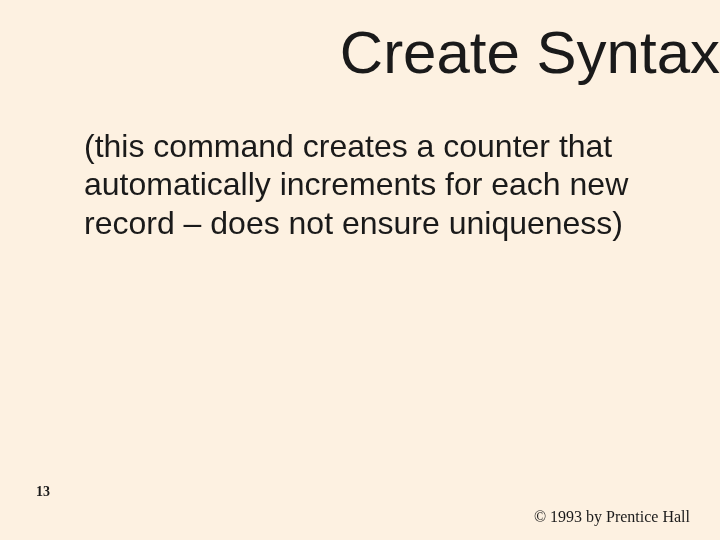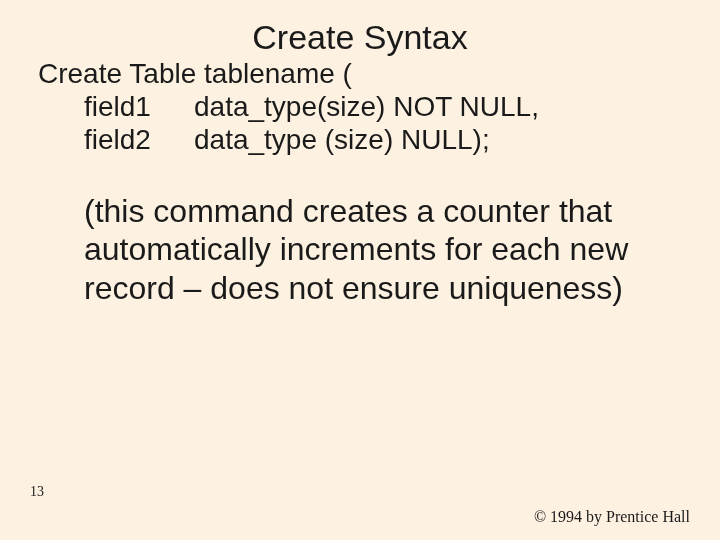--- a/index.html
+++ b/index.html
@@ -9,23 +9,24 @@
     height: 540px;
     overflow: hidden;
   }
   body {
     background: #fdf1e1;
     font-family: "Comic Sans MS", "Comic Sans", cursive, sans-serif;
     color: #1a1a1a;
     position: relative;
   }
   .title {
-    text-align: center;
-    font-size: 34px;
+    text-align: right;
+    font-size: 60px;
     margin-top: 18px;
+    margin-bottom: 40px;
     font-weight: 400;
   }
   .body {
     padding: 0 38px 0 38px;
     font-size: 28px;
     line-height: 1.18;
   }
   .block {
     margin-bottom: 36px;
   }
@@ -33,55 +34,45 @@
     padding-left: 46px;
   }
   .note {
     font-size: 32px;
     padding-left: 46px;
     padding-right: 20px;
     line-height: 1.2;
   }
   .pagenum {
     position: absolute;
-    left: 30px;
+    left: 36px;
     bottom: 40px;
     font-size: 14px;
     font-family: "Times New Roman", Times, serif;
+    font-weight: bold;
   }
   .copyright {
     position: absolute;
     right: 30px;
     bottom: 14px;
     font-size: 16px;
     font-family: "Times New Roman", Times, serif;
   }
   .row {
     display: flex;
   }
   .col1 { width: 110px; flex: none; }
 </style>
 </head>
 <body>
 
 <div class="title">Create Syntax</div>
 
 <div class="body">
 
-  <div class="block">
-    <div>Create Table tablename (</div>
-    <div class="indent row">
-      <span class="col1">field1</span>
-      <span>data_type(size) NOT NULL,</span>
-    </div>
-    <div class="indent row">
-      <span class="col1">field2</span>
-      <span>data_type (size) NULL);</span>
-    </div>
-  </div>
 
 
   <div class="note">(this command creates a counter that automatically increments for each new record – does not ensure uniqueness)</div>
 
 </div>
 
 <div class="pagenum">13</div>
-<div class="copyright">© 1994 by Prentice Hall</div>
+<div class="copyright">© 1993 by Prentice Hall</div>
 
 </body></html>

